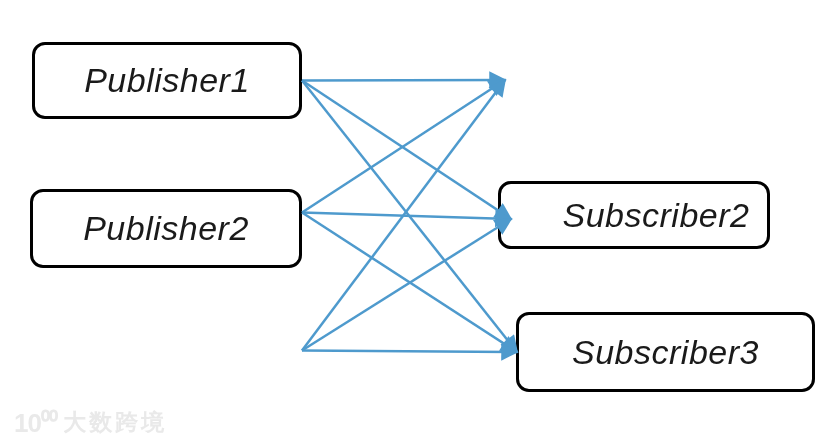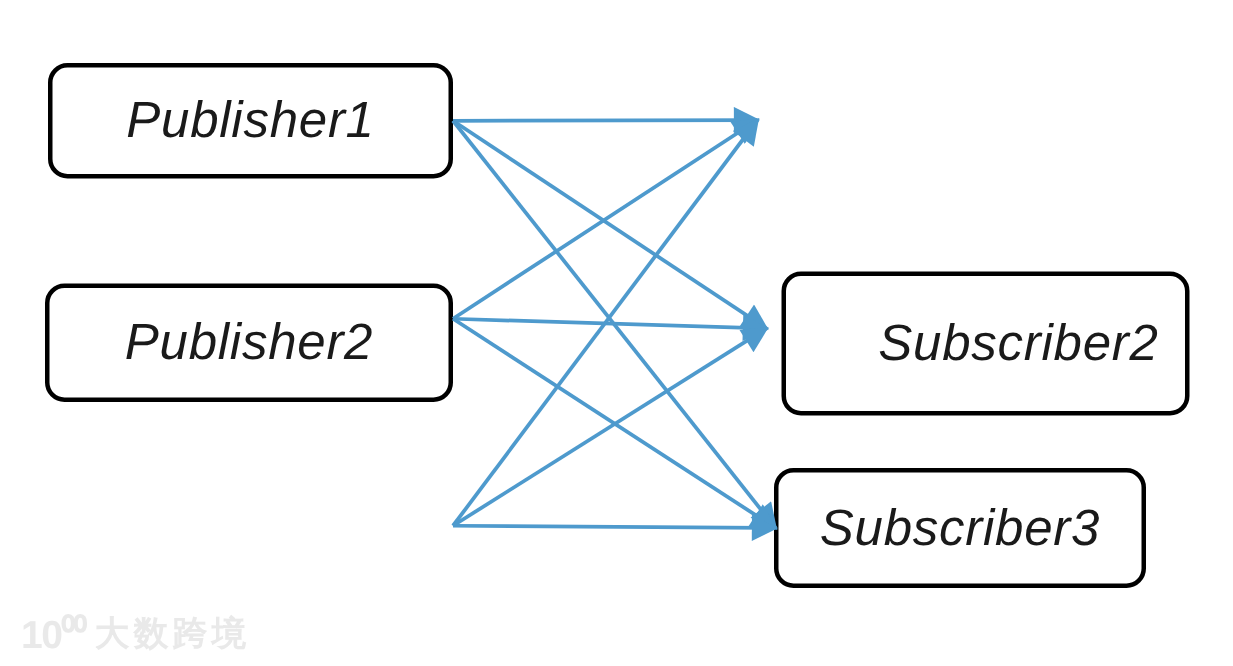--- a/index.html
+++ b/index.html
@@ -26,22 +26,22 @@
     box-sizing: border-box;
     font-size: 34px;
     color: #1a1a1a;
     letter-spacing: 0.5px;
     font-style: italic;
   }
   .node[data-node="publisher1"]  { left: 32px;  top: 42px;  width: 270px; height: 77px; }
   .node[data-node="publisher2"]  { left: 30px;  top: 173px; width: 272px; height: 79px; margin-top: 16px; }
   .node[data-node="publisher3"]  { left: 30px;  top: 311px; width: 272px; height: 79px; }
   .node[data-node="subscriber1"] { left: 504px; top: 41px;  width: 270px; height: 78px; }
-  .node[data-node="subscriber2"] { left: 521px; top: 181px; width: 272px; height: 96px; padding-left: 44px; }
-  .node[data-node="subscriber3"] { left: 516px; top: 312px; width: 248px; height: 80px; }
+  .node[data-node="subscriber2"] { left: 498px; top: 181px; width: 272px; height: 68px; padding-left: 44px; }
+  .node[data-node="subscriber3"] { left: 516px; top: 312px; width: 299px; height: 80px; }
   .edges-layer {
     position: absolute;
     left: 0;
     top: 0;
     width: 822px;
     height: 444px;
     pointer-events: none;
   }
   .watermark {
     position: absolute;

